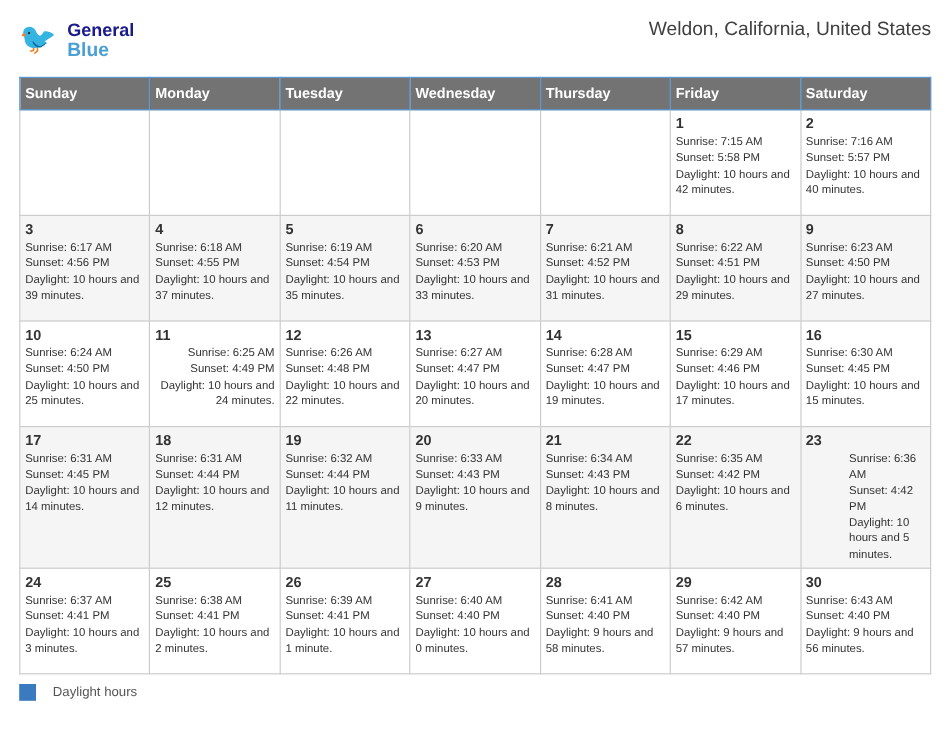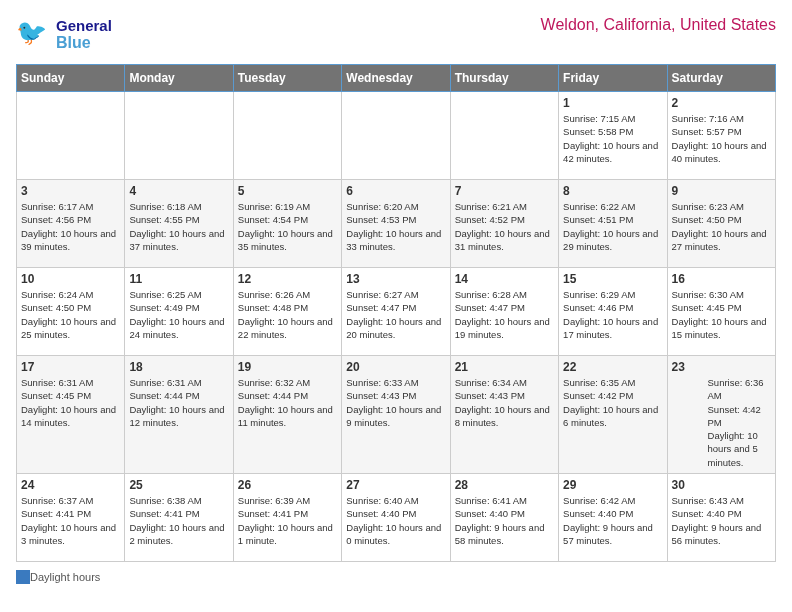--- a/index.html
+++ b/index.html
@@ -31,21 +31,21 @@
     .title-block {
       text-align: right;
     }
     .month-title {
       font-size: 36px;
       font-weight: normal;
       color: #333;
     }
     .location-title {
       font-size: 16px;
-      color: #be185d;
+      color: #404040;
     }
     table {
       width: 100%;
       border-collapse: collapse;
       table-layout: fixed;
     }
     thead tr th {
       background-color: #737373;
       color: #fff;
       font-size: 12px;
@@ -79,21 +79,21 @@
     }
     .empty-cell {
       background: #fff !important;
     }
     .legend {
       margin-top: 8px;
       font-size: 11px;
       color: #555;
       display: flex;
       align-items: center;
-      gap: 0;
+      gap: 14px;
     }
     .legend-box {
       width: 14px;
       height: 14px;
       background: #3a7abf;
       display: inline-block;
     }
   </style>
 </head>
 <body>
@@ -191,21 +191,21 @@
       </tr>
       <tr>
         <td>
           <span class="day-num">10</span>
           <div class="day-info" style="white-space: pre-line;">Sunrise: 6:24 AM
 Sunset: 4:50 PM
 Daylight: 10 hours and 25 minutes.</div>
         </td>
         <td>
           <span class="day-num">11</span>
-          <div class="day-info" style="white-space: pre-line;">Sunrise: 6:25 AM
+          <div class="day-info" style="white-space: pre-line; text-align: right;">Sunrise: 6:25 AM
 Sunset: 4:49 PM
 Daylight: 10 hours and 24 minutes.</div>
         </td>
         <td>
           <span class="day-num">12</span>
           <div class="day-info" style="white-space: pre-line;">Sunrise: 6:26 AM
 Sunset: 4:48 PM
 Daylight: 10 hours and 22 minutes.</div>
         </td>
         <td>

